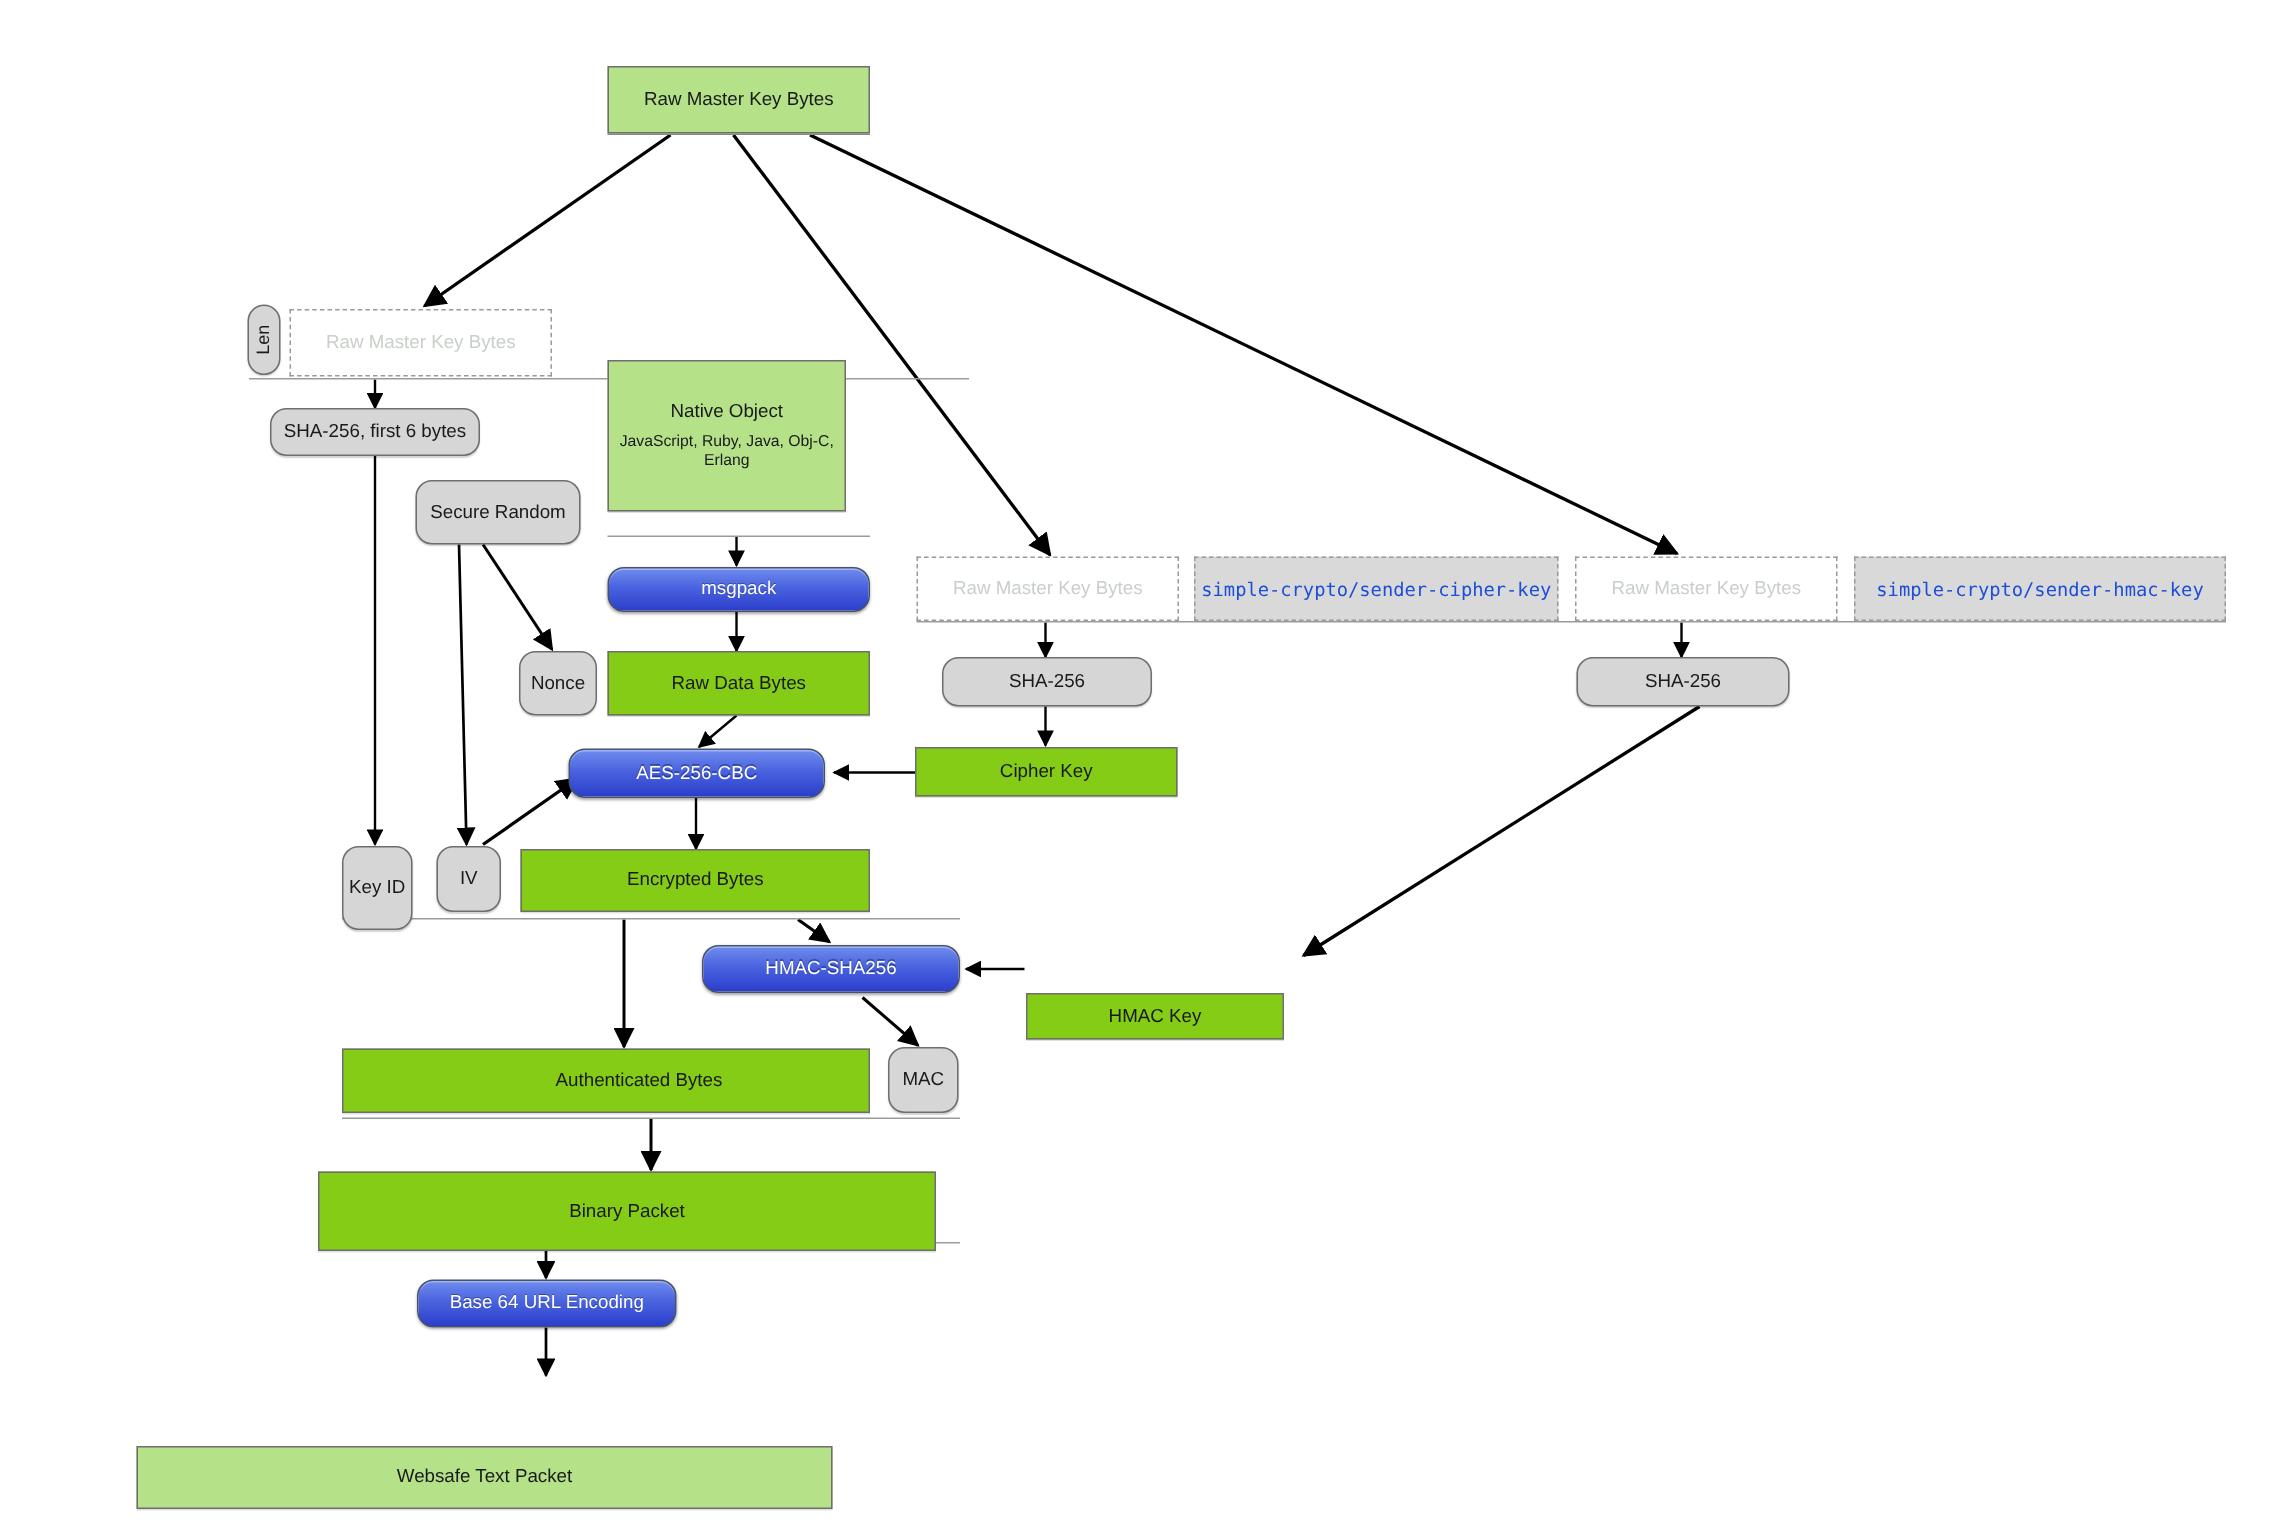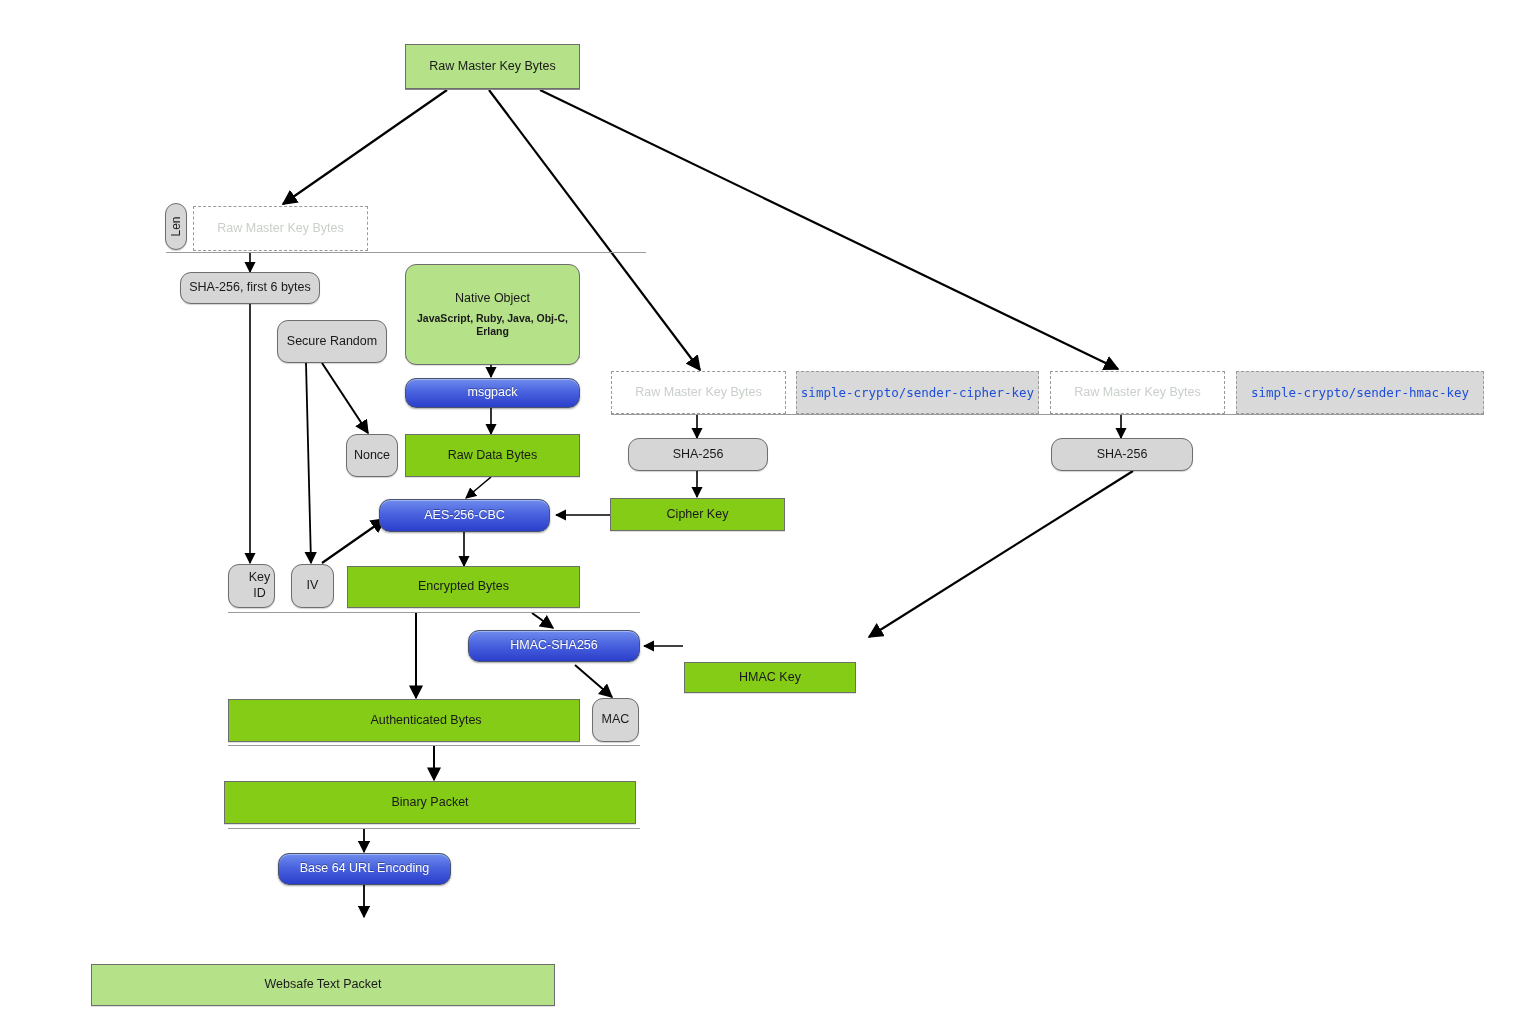--- a/index.html
+++ b/index.html
@@ -22,21 +22,21 @@
   .blue{background:linear-gradient(180deg,#6f8ced 0%,#4a63df 45%,#2b3ecb 100%);
         border:1px solid #46536b;border-radius:11px;color:#ffffff;
         text-shadow:0 -1px 0 rgba(0,0,0,.35);
         box-shadow:0 1px 2px rgba(0,0,0,.35), inset 0 1px 0 rgba(255,255,255,.35);}
   
   .ghost{background:#ffffff;border:1px dashed #9a9a9a;color:#c9cfc9;}
   
   .ghost-grey{background:#d9d9d9;border:1px dashed #9a9a9a;color:#1d4ed8;
               font-family:"DejaVu Sans Mono","Liberation Mono",monospace;font-size:12.5px;}
 
-  .sub{font-size:10.5px;margin-top:5px;color:#1a1a1a;font-weight:bold;}
+  .sub{font-size:10.5px;margin-top:5px;color:#1a1a1a;}
   .rot{transform:rotate(-90deg);white-space:nowrap;font-size:12px;}
   .sep{position:absolute;height:0;border-top:1px solid #9b9b9b;z-index:1;}
 </style>
 </head>
 <body>
 
 <div id="stage">
 
   <div class="sep" style="left:405px;top:89px;width:175px;"></div>
   <div class="sep" style="left:166px;top:252px;width:480px;"></div>
@@ -105,21 +105,21 @@
   </div>
 
   <div class="node ghost" style="left:193px;top:206px;width:175px;height:45px;">
     <span>Raw Master Key Bytes</span>
   </div>
 
   <div class="node round" style="left:180px;top:272px;width:140px;height:32px;">
     <span>SHA-256, first 6 bytes</span>
   </div>
 
-  <div class="node green" style="left:405px;top:264px;width:175px;height:101px;border-radius:11px;">
+  <div class="node green" style="left:405px;top:240px;width:159px;height:101px;">
     <span>Native Object</span>
     <span class="sub">JavaScript, Ruby, Java, Obj-C, Erlang</span>
   </div>
 
   <div class="node round" style="left:277px;top:320px;width:110px;height:43px;">
     <span>Secure Random</span>
   </div>
 
   <div class="node blue" style="left:405px;top:378px;width:175px;height:30px;">
     <span>msgpack</span>
@@ -158,21 +158,21 @@
   </div>
 
   <div class="node rect" style="left:610px;top:498px;width:175px;height:33px;">
     <span>Cipher Key</span>
   </div>
 
   <div class="node blue" style="left:379px;top:499px;width:171px;height:33px;">
     <span>AES-256-CBC</span>
   </div>
 
-  <div class="node round" style="left:228px;top:564px;width:47px;height:44px;padding-left:16px;">
+  <div class="node round" style="left:228px;top:564px;width:47px;height:56px;">
     <span>Key ID</span>
   </div>
 
   <div class="node round" style="left:291px;top:564px;width:43px;height:44px;">
     <span>IV</span>
   </div>
 
   <div class="node rect" style="left:347px;top:566px;width:233px;height:42px;">
     <span>Encrypted Bytes</span>
   </div>
@@ -186,21 +186,21 @@
   </div>
 
   <div class="node rect" style="left:228px;top:699px;width:352px;height:43px;padding-left:44px;">
     <span>Authenticated Bytes</span>
   </div>
 
   <div class="node round" style="left:592px;top:698px;width:47px;height:44px;">
     <span>MAC</span>
   </div>
 
-  <div class="node rect" style="left:224px;top:781px;width:412px;height:43px;">
+  <div class="node rect" style="left:212px;top:781px;width:412px;height:53px;">
     <span>Binary Packet</span>
   </div>
 
   <div class="node blue" style="left:278px;top:853px;width:173px;height:32px;">
     <span>Base 64 URL Encoding</span>
   </div>
 
   <div class="node green" style="left:91px;top:964px;width:464px;height:42px;">
     <span>Websafe Text Packet</span>
   </div>

